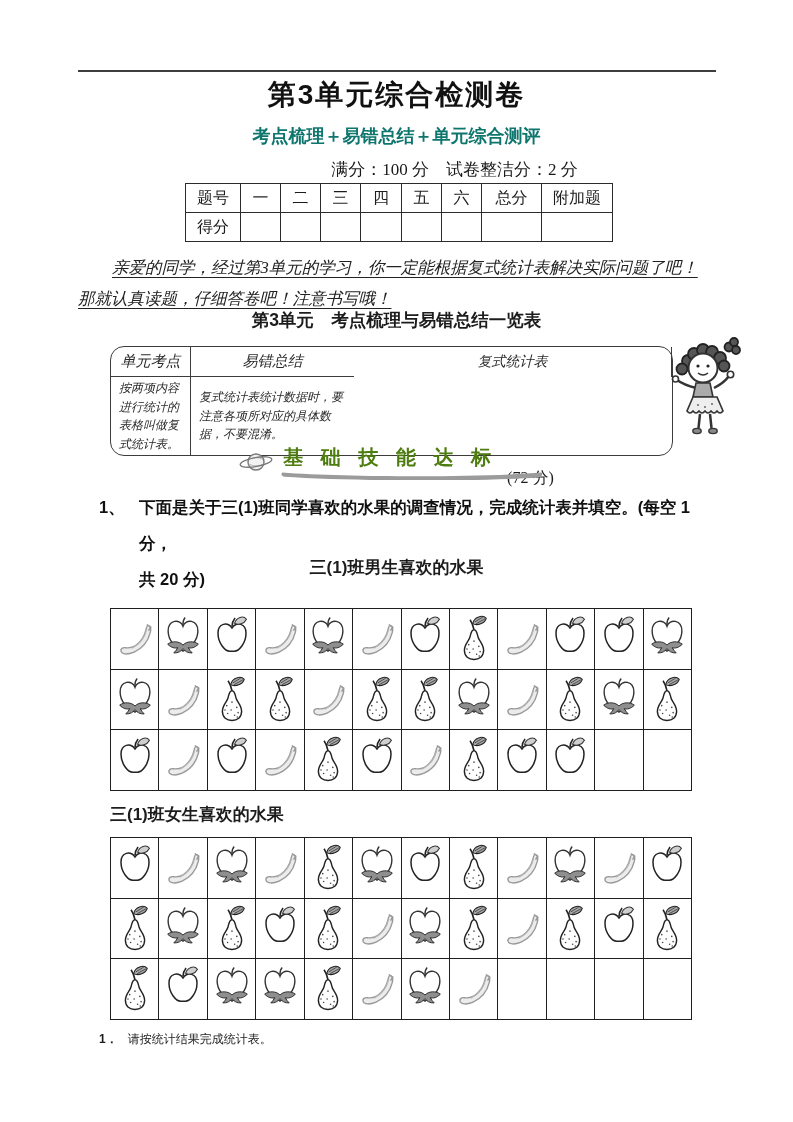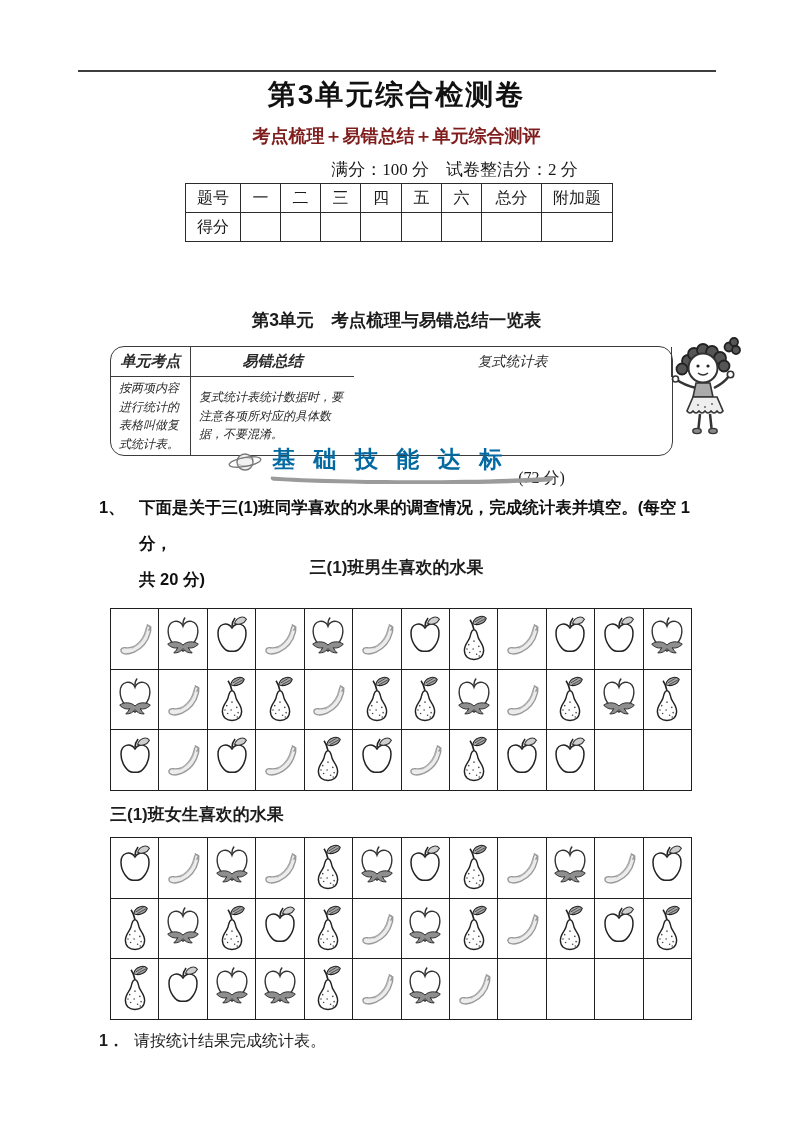--- a/index.html
+++ b/index.html
@@ -11,21 +11,21 @@
   }
   .abs { position:absolute; }
 
   .top-rule { left:78px; top:70px; width:638px; height:2px; background:#3d3d3d; }
 
   .title { left:0; right:0; top:76px; text-align:center;
     font-family:"Liberation Sans", sans-serif; font-weight:700;
     font-size:28px; letter-spacing:2px; color:#111; }
   .subtitle { left:0; right:0; top:124px; text-align:center;
     font-family:"Liberation Sans", sans-serif; font-weight:600;
-    font-size:18px; color:#7f1d1d; }
+    font-size:18px; color:#0f766e; }
   .score-line { left:0; right:0; top:158px; text-align:center;
     transform:translateX(58px); font-size:17px; color:#191919; }
 
   table.score-table { left:185px; top:183px; position:absolute;
     border-collapse:collapse; table-layout:fixed; width:427px;
     font-size:16px; }
   table.score-table td { border:1.6px solid #2b2b2b; height:29px;
     text-align:center; vertical-align:middle; padding:0 2px;margin-top:16px; }
 
   .greeting { left:78px; top:252px; width:641px; font-size:16.5px;
@@ -35,34 +35,34 @@
 
   .summary-heading { left:0; right:0; top:308px; text-align:center;
     font-family:"Liberation Sans", sans-serif; font-weight:700; font-size:17.5px; }
 
   .summary-table { left:110px; top:346px; width:563px;
     border:1.6px solid #3c3c3c; border-radius:14px;
     display:grid; grid-template-columns:80px 163px 1fr;
     grid-template-rows:30px minmax(58px,auto);
     font-style:italic; color:#2a2a2a; }
   .summary-table .cell { display:flex; align-items:center; padding:2px 8px; }
-  .summary-table .hd { justify-content:center; font-weight:700; font-size:15px;
+  .summary-table .hd { justify-content:center; font-weight:400; font-size:15px;
     border-bottom:1.4px solid #3c3c3c; }
   .summary-table .vline { border-right:1.4px solid #3c3c3c; }
   .summary-table .body1 { justify-content:center; font-size:14px; }
   .summary-table .bodytxt { font-size:12px; line-height:1.55; align-items:center; }
 
   .girl { left:668px; top:334px; }
 
   .banner { left:0; right:0; top:444px; display:flex; justify-content:center;
     align-items:flex-start; gap:10px; }
   .planet { margin-top:6px; }
   .banner-core { position:relative; padding-bottom:9px; }
   .banner-title { font-family:"Liberation Sans", sans-serif; font-weight:700;
-    font-size:23px; letter-spacing:6px; color:#0369a1; white-space:nowrap; }
+    font-size:20px; letter-spacing:6px; color:#4d7c0f; white-space:nowrap; }
   .swoosh { position:absolute; left:-4px; bottom:0; width:calc(100% + 52px); height:10px; }
   .banner-points { font-size:16px; margin-top:24px; white-space:nowrap; }
 
   .q1 { left:99px; top:489px; width:614px;
     font-family:"Liberation Sans", sans-serif; font-weight:700;
     font-size:16.5px; line-height:36px; color:#101010; }
   .q1 .qnum { position:absolute; left:0; top:0; }
   .q1 .qtext { display:block; padding-left:40px; }
 
   .grid-title-center { left:0; right:0; top:556px; text-align:center;
@@ -72,21 +72,21 @@
 
   .fgrid { left:110px; width:582px; display:grid;
     grid-template-columns:repeat(12,1fr); grid-auto-rows:60.5px;
     border-top:1.6px solid #1f1f1f; border-left:1.6px solid #1f1f1f; background:#fff; }
   #boys-grid { top:608px; }
   #girls-grid { top:837px; }
   .fcell { border-right:1.6px solid #1f1f1f; border-bottom:1.6px solid #1f1f1f;
     display:flex; align-items:center; justify-content:center; }
   .fcell svg { display:block; }
 
-  .sub1 { left:99px; top:1031px; font-size:16px; }
+  .sub1 { left:99px; top:1031px; font-size:12px; }
   .sub1 .snum { font-family:"Liberation Sans", sans-serif; font-weight:700; margin-right:10px; }
 </style>
 </head>
 <body>
 
 <div class="page">
 
   <div class="abs top-rule"></div>
 
   <div class="abs title">第3单元综合检测卷</div>
@@ -124,20 +124,24 @@
       <td></td>
       <td></td>
       <td></td>
       <td></td>
       <td></td>
       <td></td>
     </tr>
   </tbody>
     </table>
 
+  <div class="abs greeting">
+    <span class="l1">亲爱的同学，经过第3单元的学习，你一定能根据复式统计表解决实际问题了吧！</span>
+    <span class="l2">那就认真读题，仔细答卷吧！注意书写哦！</span>
+  </div>
 
   <div class="abs summary-heading">第3单元　考点梳理与易错总结一览表</div>
 
   <div class="abs summary-table">
     <div class="cell hd vline">单元考点</div>
     <div class="cell hd">易错总结</div>
     <div class="cell body1 vline">复式统计表</div>
     <div class="cell bodytxt vline">按两项内容进行统计的表格叫做复式统计表。</div>
     <div class="cell bodytxt">复式统计表统计数据时，要注意各项所对应的具体数据，不要混淆。</div>
   </div>

